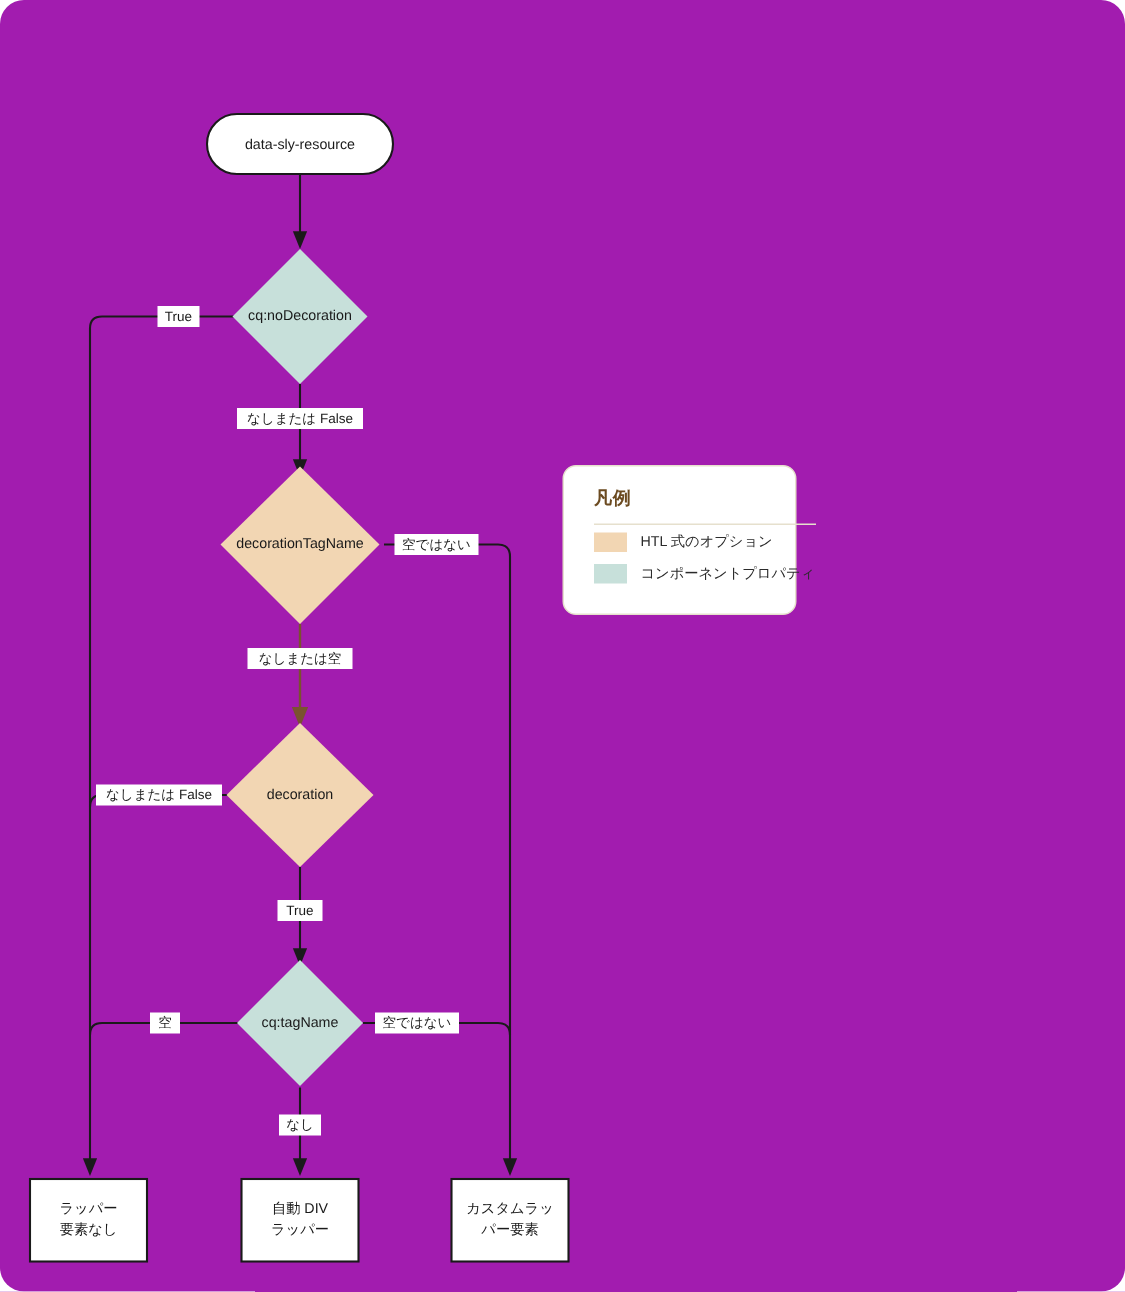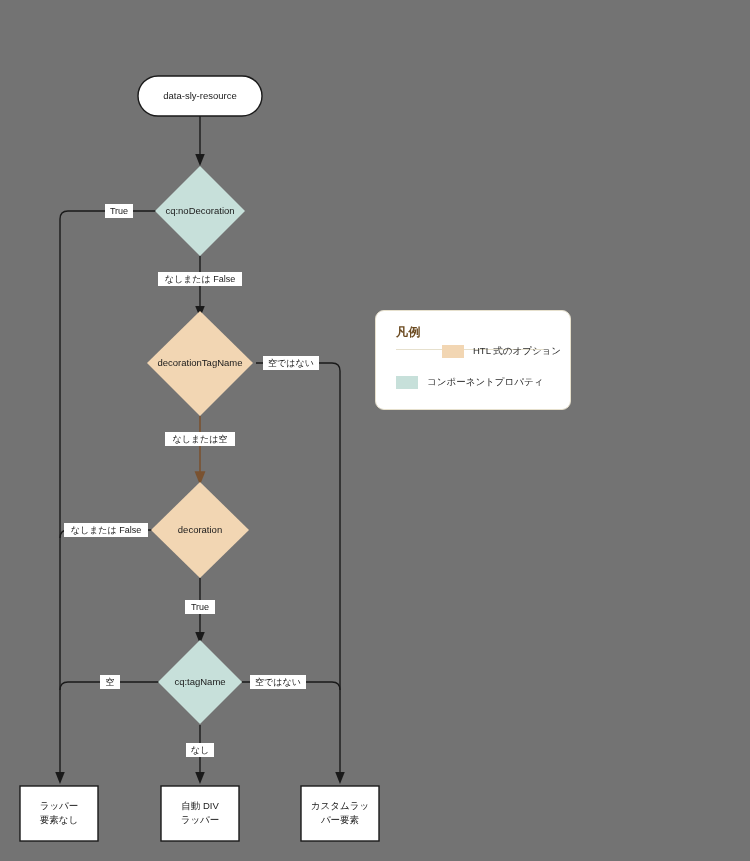--- a/index.html
+++ b/index.html
@@ -7,22 +7,23 @@
     padding: 0;
     background: #ffffff;
   }
   body {
     font-family: "Liberation Sans", "DejaVu Sans", sans-serif;
   }
   #canvas {
     position: relative;
     width: 750px;
     height: 861px;
-    background: #737373;
+    background: #a21caf;
     overflow: hidden;
+    border-radius: 16px;
   }
   #flow-svg {
     position: absolute;
     left: 0;
     top: 0;
     width: 750px;
     height: 861px;
   }
   .node-label {
     font-size: 9.5px;
@@ -49,21 +50,21 @@
     stroke-width: 1.6;
   }
   .shape-stroke {
     stroke: #1a1a1a;
     stroke-width: 1.4;
   }
   .legend-box {
     position: absolute;
     left: 375px;
     top: 310px;
-    width: 196px;
+    width: 156px;
     height: 100px;
     background: #ffffff;
     border: 1.5px solid #e6e0cd;
     border-radius: 9px;
     box-sizing: border-box;
   }
   .legend-title {
     position: absolute;
     left: 20px;
     top: 13px;
@@ -80,21 +81,21 @@
     height: 1px;
     background: #e6e0cd;
   }
   .legend-row {
     position: absolute;
     left: 20px;
     display: flex;
     align-items: center;
     gap: 9px;
   }
-  .legend-row.r0 { top: 34px; margin-left: 46px; }
+  .legend-row.r0 { top: 44px; }
   .legend-row.r1 { top: 65px; text-align: right; }
   .legend-swatch {
     width: 22px;
     height: 13px;
     flex: 0 0 auto;
   }
   .legend-text {
     font-size: 9.5px;
     color: #2b2b2b;
     white-space: nowrap;

